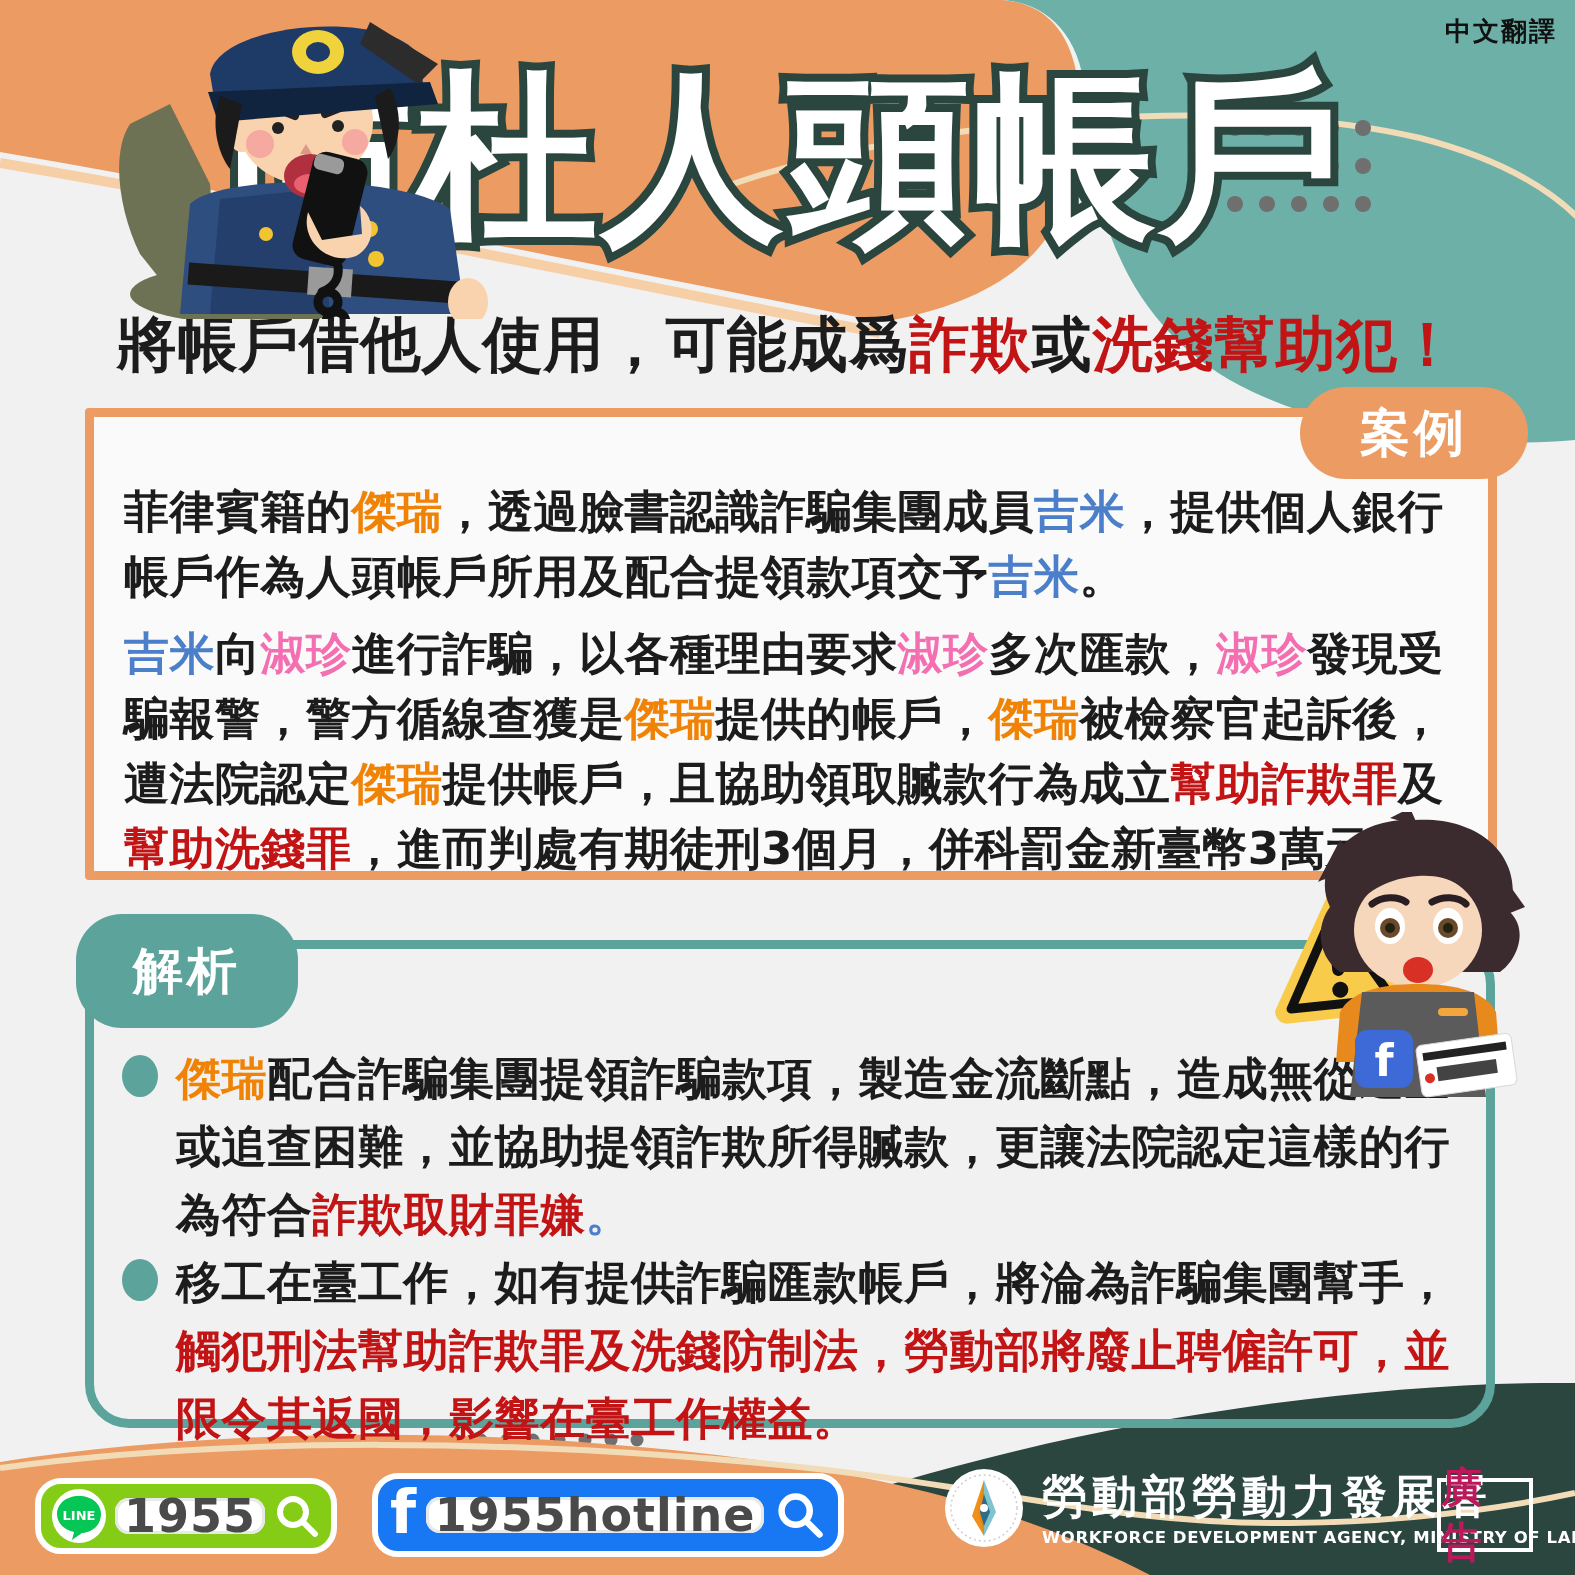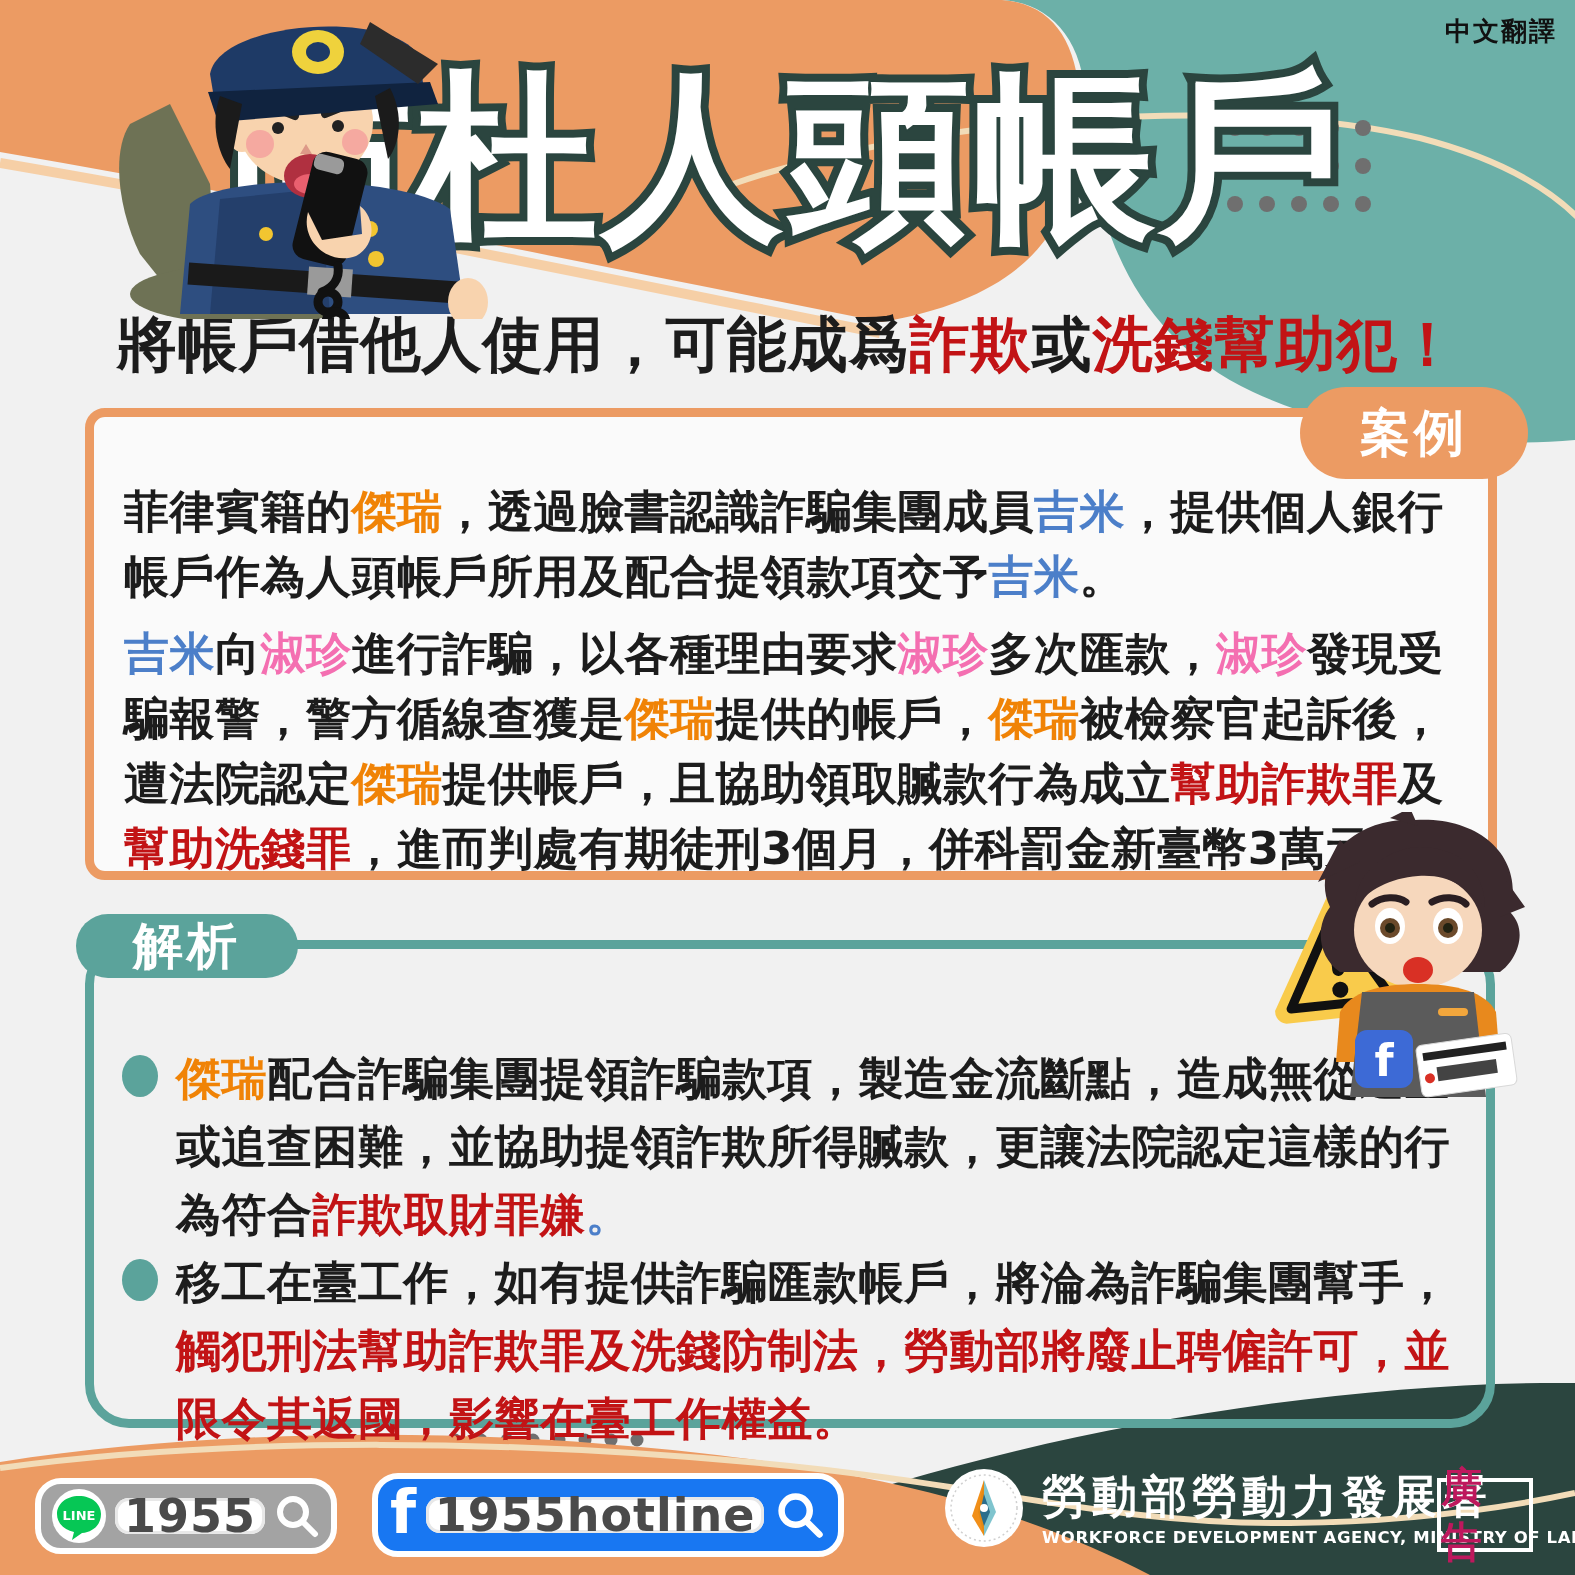--- a/index.html
+++ b/index.html
@@ -27,40 +27,40 @@
   }
   #police{left:70px;top:4px;z-index:5;}
   #subtitle{
     left:0;right:0;top:302px;z-index:4;text-align:center;
     font-size:60px;font-weight:900;line-height:1.4;letter-spacing:1px;white-space:nowrap;
   }
 
   
   #case-box{
     left:85px;top:408px;width:1412px;height:472px;z-index:2;
-    background:#FAFAFA;border:9px solid #EC9B63;border-radius:20px;
+    background:#FAFAFA;border:9px solid #EC9B63;border-radius:4px;
     box-sizing:border-box;
   }
   #case-tab{
     right:-40px;top:-30px;width:228px;height:92px;z-index:3;
     background:#EC9B63;border-radius:46px;
     display:flex;align-items:center;justify-content:center;
     color:#fff;font-size:50px;font-weight:900;letter-spacing:4px;
   }
   .case-text{position:absolute;left:30px;right:30px;font-size:45px;font-weight:700;line-height:65px;letter-spacing:0.5px;}
   #case-p1{top:62px;}
   #case-p2{top:204px;}
 
   
   #analysis-box{
     left:85px;top:940px;width:1410px;height:488px;z-index:2;
     border:9px solid #5BA39B;border-radius:44px;box-sizing:border-box;background:transparent;
   }
   #analysis-tab{
-    left:-18px;top:-35px;width:222px;height:64px;z-index:3;
+    left:-18px;top:-35px;width:222px;height:114px;z-index:3;
     background:#5BA39B;border-radius:46px;
     display:flex;align-items:center;justify-content:center;
     color:#fff;font-size:50px;font-weight:900;letter-spacing:4px;text-align:right;
   }
   .bullet-row{position:absolute;left:28px;right:22px;display:flex;align-items:flex-start;}
   #bullet-1{top:96px;}
   #bullet-2{top:300px;}
   .bullet-dot{
     flex:0 0 36px;width:36px;height:42px;border-radius:50%;
     background:#5BA39B;margin:10px 18px 0 0;
@@ -77,21 +77,21 @@
   
   #boy{left:1300px;top:812px;z-index:5;}
   #warning-triangle{left:1262px;top:888px;z-index:5;transform:rotate(-6deg);}
 
   
   #bottom-svg{left:0;top:1325px;z-index:1;}
 
   
   #line-bar{
     left:35px;top:1478px;width:302px;height:76px;z-index:6;
-    background:#a3a3a3;border:6px solid #fff;border-radius:26px;box-sizing:border-box;
+    background:#84cc16;border:6px solid #fff;border-radius:26px;box-sizing:border-box;
     display:flex;align-items:center;padding:0 10px;gap:8px;
   }
   #fb-bar{
     left:372px;top:1473px;width:472px;height:84px;z-index:6;
     background:#1877F2;border:6px solid #fff;border-radius:26px;box-sizing:border-box;
     display:flex;align-items:center;padding:0 12px;gap:10px;
   }
   .search-field{
     flex:1;background:#fff;border-radius:14px;height:36px;
     display:flex;align-items:center;justify-content:center;

